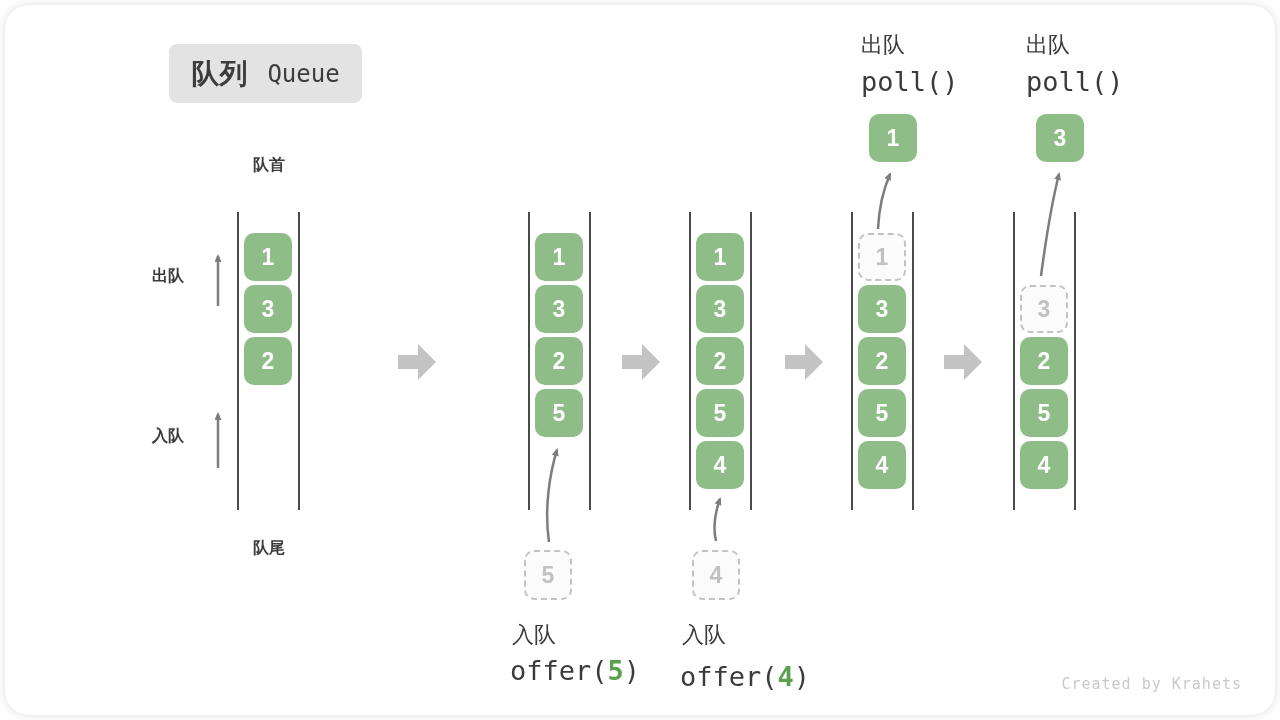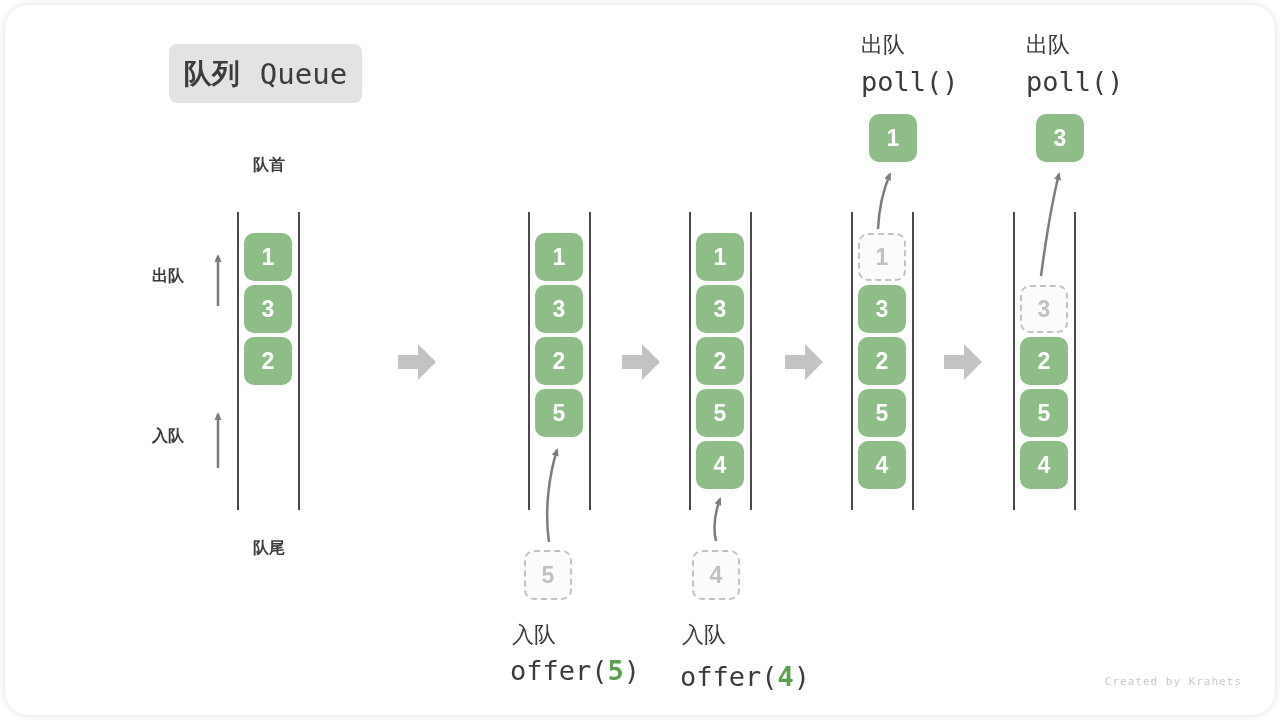--- a/index.html
+++ b/index.html
@@ -14,21 +14,21 @@
   }
   .mono{font-family:"DejaVu Sans Mono","Liberation Mono",monospace;}
   
   #title-box{
     position:absolute;left:169px;top:44px;width:193px;height:59px;
     background:#e3e3e3;border-radius:8px;
     display:flex;align-items:center;justify-content:center;gap:20px;
     color:#3c3c3c;
   }
   #title-box .zh{font-size:28px;font-weight:bold;}
-  #title-box .en{font-size:29px;font-family:"DejaVu Sans Mono","Liberation Mono",monospace;}
+  #title-box .en{font-size:24px;font-family:"DejaVu Sans Mono","Liberation Mono",monospace;}
   .cn-label{position:absolute;font-size:16px;font-weight:bold;color:#3b3b3b;}
   .cn-soft{position:absolute;font-size:22px;font-weight:500;color:#3b3b3b;}
   .code-label{position:absolute;font-size:27px;color:#3b3b3b;}
   .code-label .arg{color:#5ba04c;font-weight:bold;}
   
   .queue{position:absolute;top:212px;width:63px;height:298px;}
   .queue .wall{position:absolute;top:0;width:1.5px;height:298px;background:#4a4a4a;}
   .queue .wall.left{left:0;}
   .queue .wall.right{left:61px;}
   .qbox{
@@ -45,21 +45,21 @@
     background:#fbfbfb;border:2px dashed #c2c2c2;color:#c1c1c1;
     font-size:23px;font-weight:bold;
     display:flex;align-items:center;justify-content:center;
   }
   .out-box{
     position:absolute;width:48px;height:48px;border-radius:10px;
     background:#8ebd87;color:#fff;font-size:23px;font-weight:bold;
     display:flex;align-items:center;justify-content:center;
   }
   #watermark{
-    position:absolute;right:38px;top:675px;font-size:11px;color:#c9c9c9;
+    position:absolute;right:38px;top:675px;font-size:15px;color:#c9c9c9;
     letter-spacing:1px;
   }
   #arrow-layer{position:absolute;left:0;top:0;width:1280px;height:720px;pointer-events:none;}
 </style>
 </head>
 <body>
 
 <div id="stage">
   <div id="card"></div>
 

